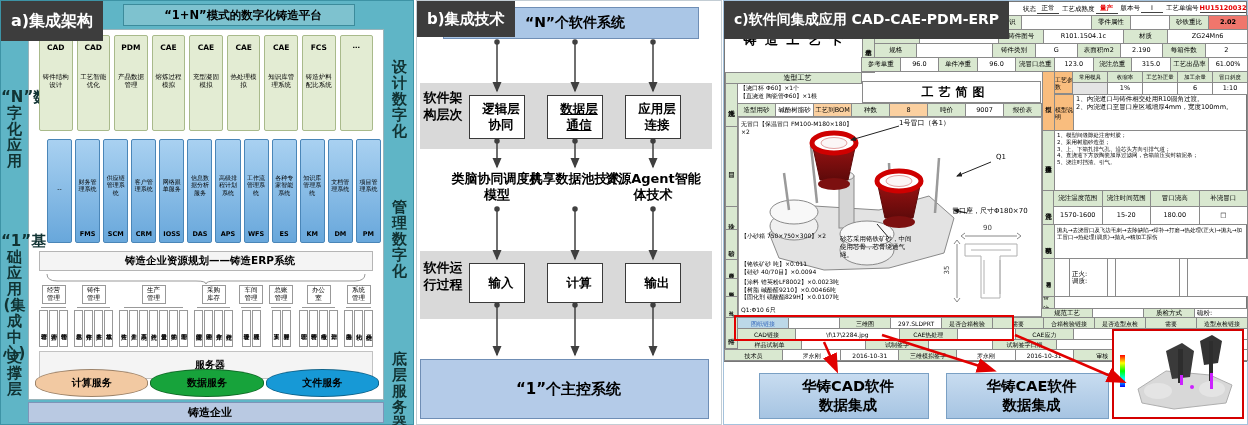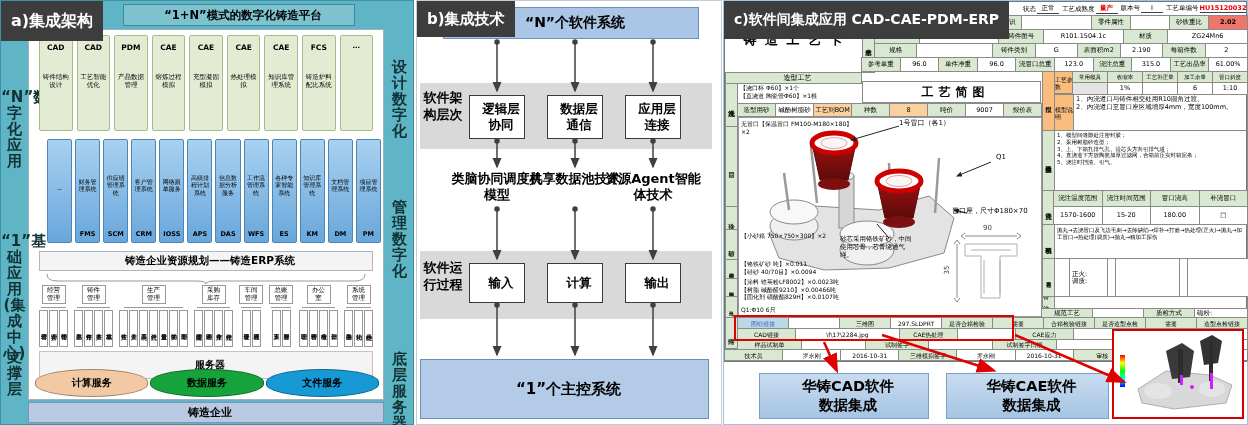--- a/index.html
+++ b/index.html
@@ -156,27 +156,27 @@
           <div class="mname">客户管理系统</div>
           <div class="mabbr">CRM</div>
         </div>
 
         <div class="mbox">
           <div class="mname">网络跟单服务</div>
           <div class="mabbr">IOSS</div>
         </div>
 
         <div class="mbox">
+          <div class="mname">信息数据分析服务</div>
+          <div class="mabbr">DAS</div>
+        </div>
+
+        <div class="mbox">
           <div class="mname">高级排程计划系统</div>
           <div class="mabbr">APS</div>
-        </div>
-
-        <div class="mbox">
-          <div class="mname">信息数据分析服务</div>
-          <div class="mabbr">DAS</div>
         </div>
 
         <div class="mbox">
           <div class="mname">工作流管理系统</div>
           <div class="mabbr">WFS</div>
         </div>
 
         <div class="mbox">
           <div class="mname">各种专家智能系统</div>
           <div class="mabbr">ES</div>
@@ -348,21 +348,21 @@
     <div class="pa-bottom ctr">铸造企业</div>
   </section>
 
   <section id="pb">
     <div class="badge" style="left:0;top:0;height:24px;font-size:15px;">b)集成技术</div>
     <div class="pb-top ctr">“N”个软件系统</div>
 
     <div class="band" style="top:82px;height:66px;"></div>
     <div class="blab" style="top:88px;">软件架构层次</div>
     <div class="wbox ctr" style="left:52px;top:94px;">逻辑层协同</div>
-    <div class="wbox ctr" style="left:130px;top:94px;">数据层通信</div>
+    <div class="wbox ctr" style="left:130px;top:94px;text-decoration:underline;">数据层通信</div>
     <div class="wbox ctr" style="left:208px;top:94px;">应用层连接</div>
 
     <div class="ttext" style="left:30px;top:170px;">类脑协同调度机模型</div>
     <div class="ttext" style="left:108px;top:170px;">共享数据池技术</div>
     <div class="ttext" style="left:186px;top:170px;">资源Agent智能体技术</div>
 
     <div class="band" style="top:250px;height:68px;"></div>
     <div class="blab" style="top:258px;">软件运行过程</div>
     <div class="wbox ctr" style="left:52px;top:262px;height:40px;">输入</div>
     <div class="wbox ctr" style="left:130px;top:262px;height:40px;">计算</div>

